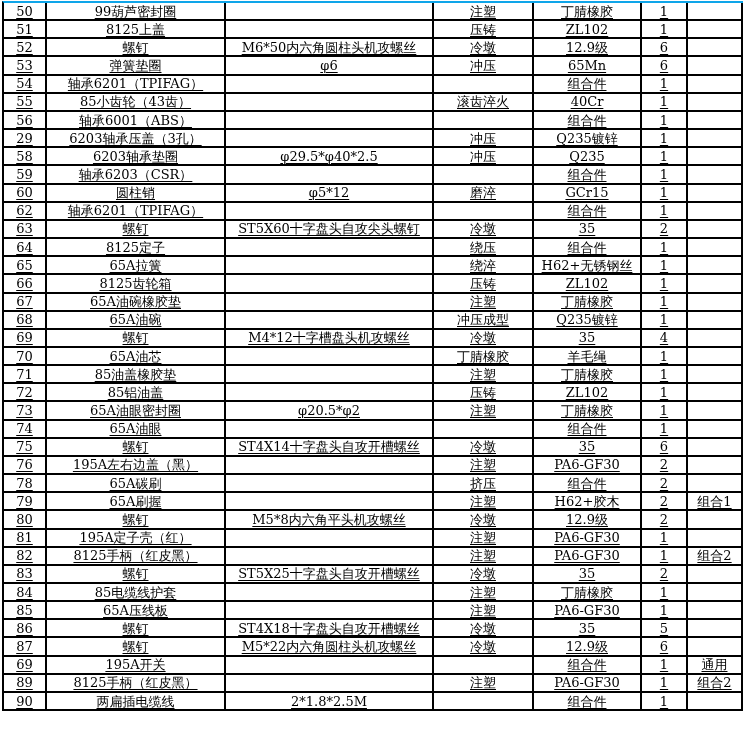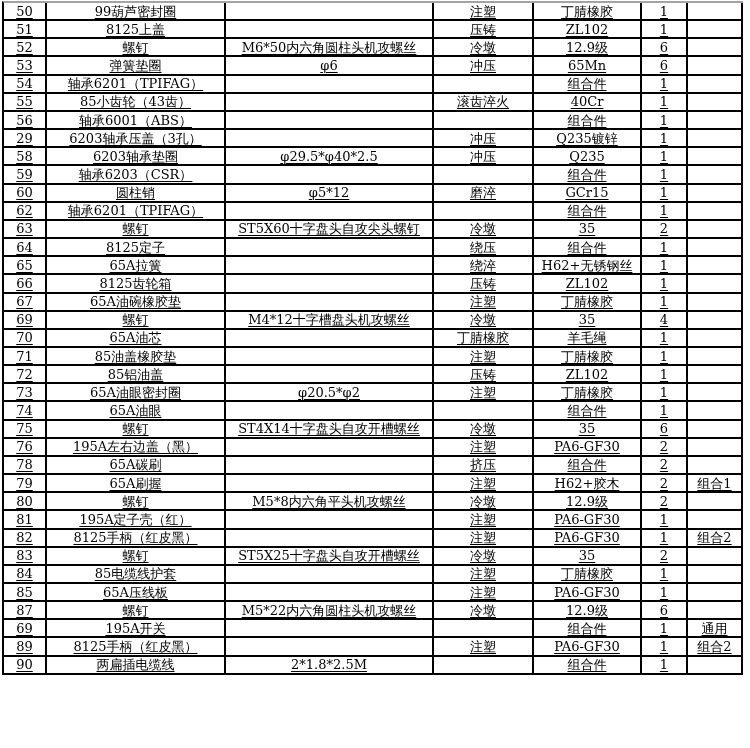--- a/index.html
+++ b/index.html
@@ -8,21 +8,21 @@
     background: #ffffff;
     overflow: hidden;
     font-family: "DejaVu Serif", "Liberation Serif", serif;
   }
   table.parts {
     border-collapse: separate;
     border-spacing: 0;
     table-layout: fixed;
     width: 739px;
     margin: 1px 0 0 2px;
-    border-top: 2px solid #a3a3a3;
+    border-top: 2px solid #0ea5e9;
     border-left: 2px solid #000;
   }
   table.parts td {
     border-right: 2px solid #000;
     border-bottom: 2px solid #000;
     height: 18.17px;
     padding: 0 1px;
     text-align: center;
     vertical-align: middle;
     font-size: 13px;
@@ -198,20 +198,29 @@
       <tr>
         <td><span class="cell-text">67</span></td>
         <td><span class="cell-text">65A油碗橡胶垫</span></td>
         <td><span class="cell-text"></span></td>
         <td><span class="cell-text">注塑</span></td>
         <td><span class="cell-text">丁腈橡胶</span></td>
         <td><span class="cell-text">1</span></td>
         <td><span class="cell-text"></span></td>
       </tr>
       <tr>
+        <td><span class="cell-text">68</span></td>
+        <td><span class="cell-text">65A油碗</span></td>
+        <td><span class="cell-text"></span></td>
+        <td><span class="cell-text">冲压成型</span></td>
+        <td><span class="cell-text">Q235镀锌</span></td>
+        <td><span class="cell-text">1</span></td>
+        <td><span class="cell-text"></span></td>
+      </tr>
+      <tr>
         <td><span class="cell-text">69</span></td>
         <td><span class="cell-text">螺钉</span></td>
         <td><span class="cell-text">M4*12十字槽盘头机攻螺丝</span></td>
         <td><span class="cell-text">冷墩</span></td>
         <td><span class="cell-text">35</span></td>
         <td><span class="cell-text">4</span></td>
         <td><span class="cell-text"></span></td>
       </tr>
       <tr>
         <td><span class="cell-text">70</span></td>
@@ -339,20 +348,29 @@
         <td><span class="cell-text">1</span></td>
         <td><span class="cell-text"></span></td>
       </tr>
       <tr>
         <td><span class="cell-text">85</span></td>
         <td><span class="cell-text">65A压线板</span></td>
         <td><span class="cell-text"></span></td>
         <td><span class="cell-text">注塑</span></td>
         <td><span class="cell-text">PA6-GF30</span></td>
         <td><span class="cell-text">1</span></td>
+        <td><span class="cell-text"></span></td>
+      </tr>
+      <tr>
+        <td><span class="cell-text">86</span></td>
+        <td><span class="cell-text">螺钉</span></td>
+        <td><span class="cell-text">ST4X18十字盘头自攻开槽螺丝</span></td>
+        <td><span class="cell-text">冷墩</span></td>
+        <td><span class="cell-text">35</span></td>
+        <td><span class="cell-text">5</span></td>
         <td><span class="cell-text"></span></td>
       </tr>
       <tr>
         <td><span class="cell-text">87</span></td>
         <td><span class="cell-text">螺钉</span></td>
         <td><span class="cell-text">M5*22内六角圆柱头机攻螺丝</span></td>
         <td><span class="cell-text">冷墩</span></td>
         <td><span class="cell-text">12.9级</span></td>
         <td><span class="cell-text">6</span></td>
         <td><span class="cell-text"></span></td>

